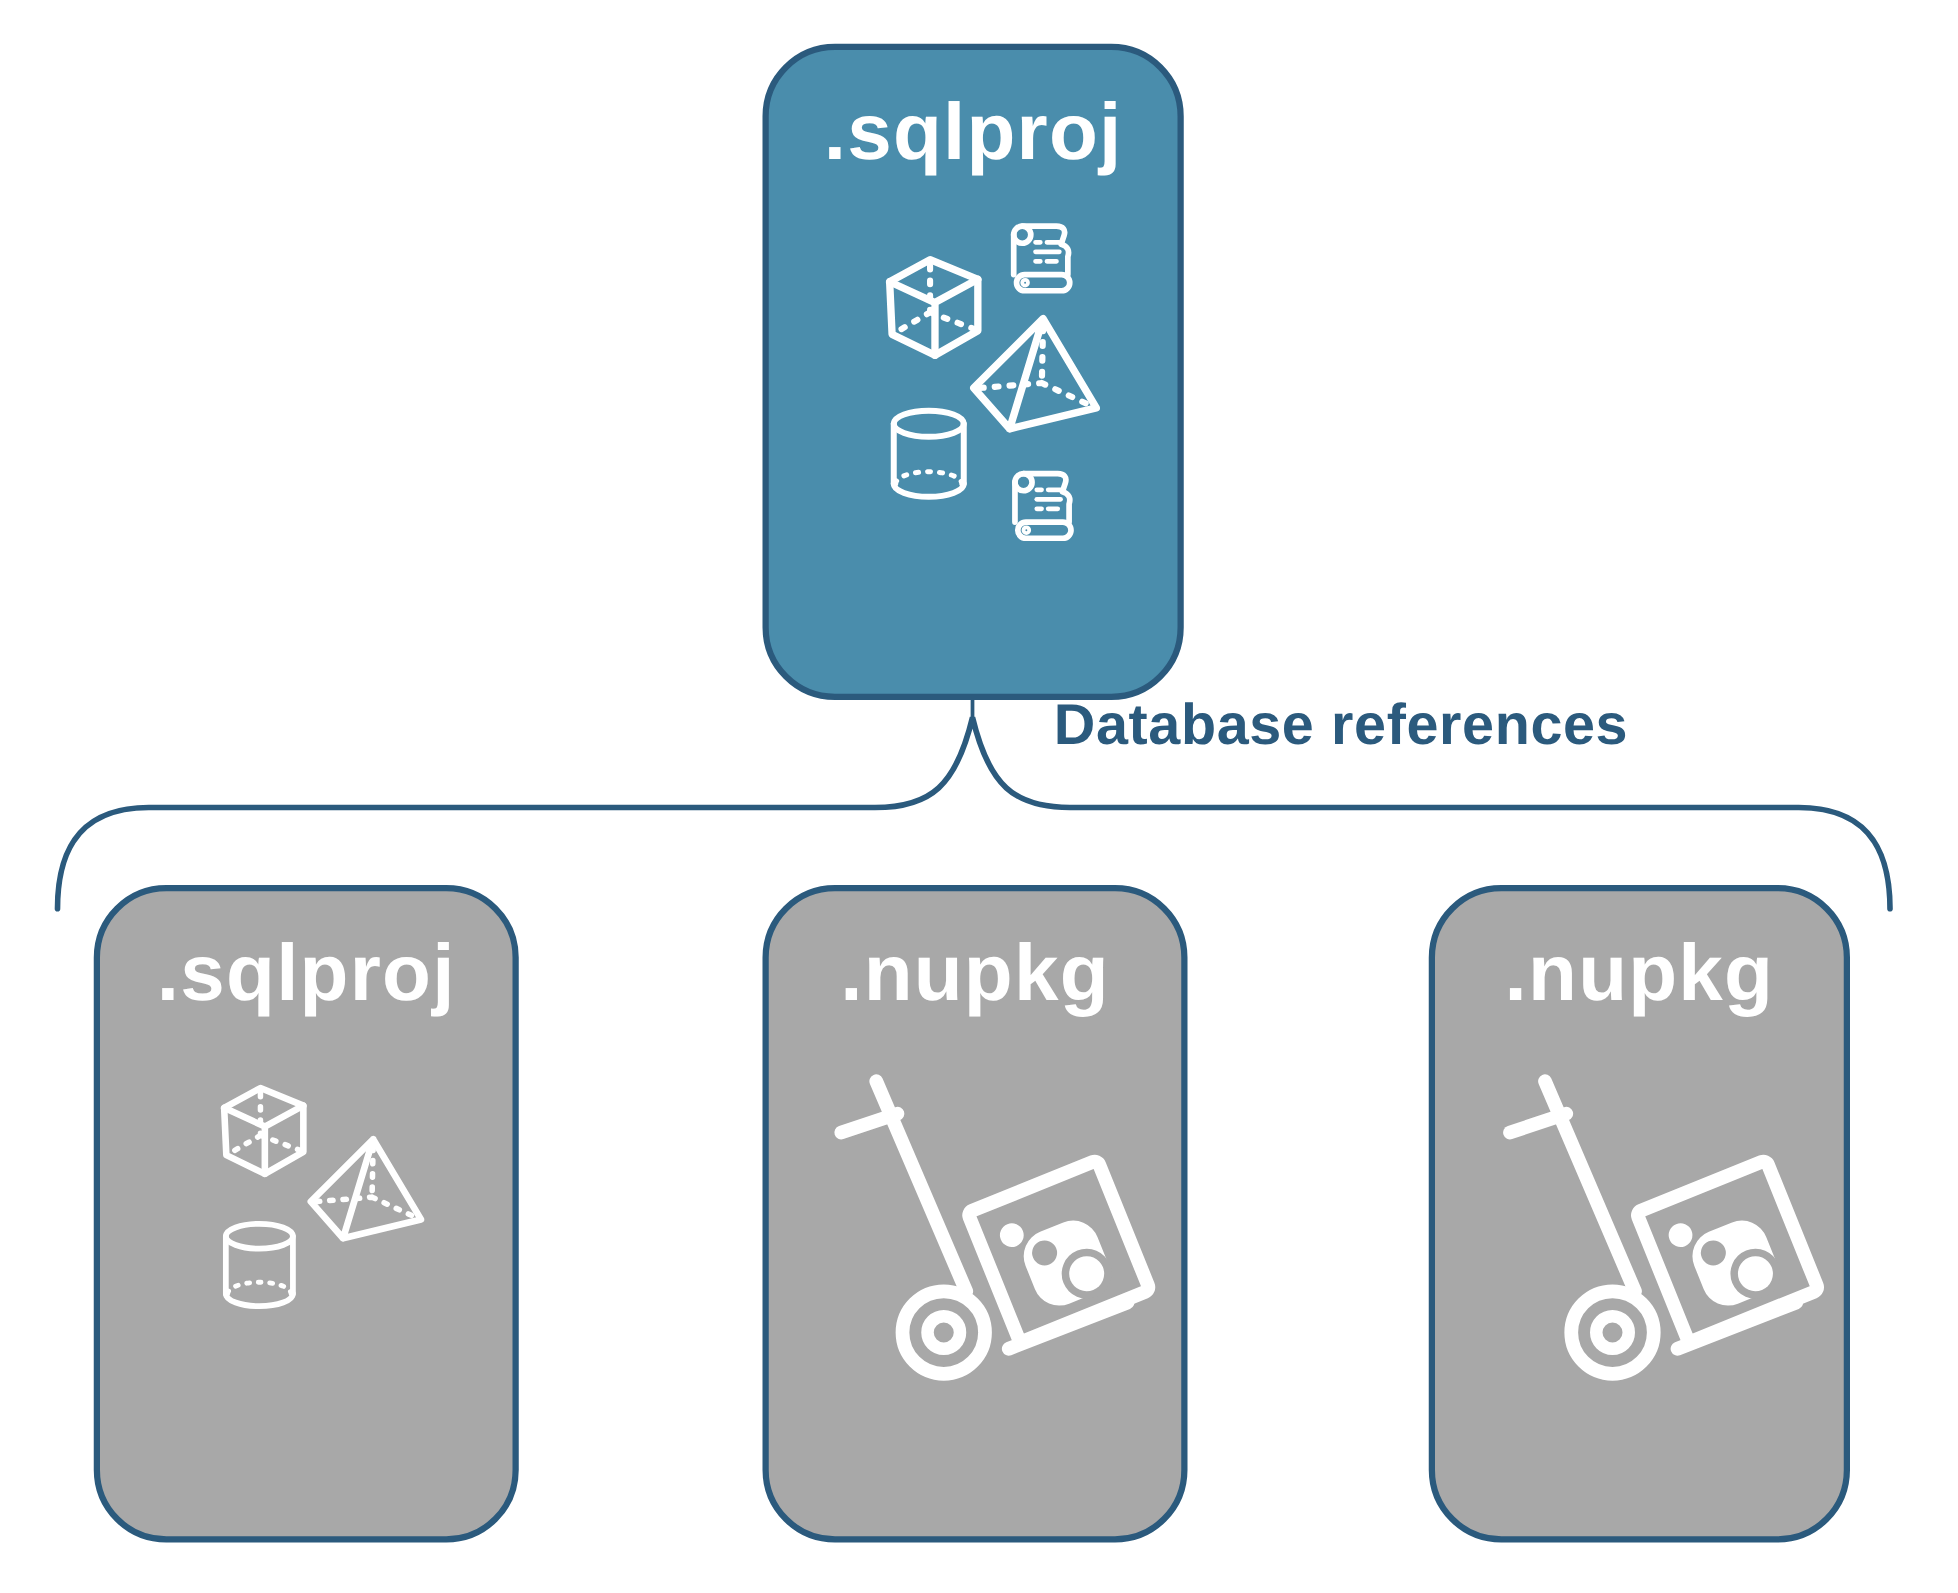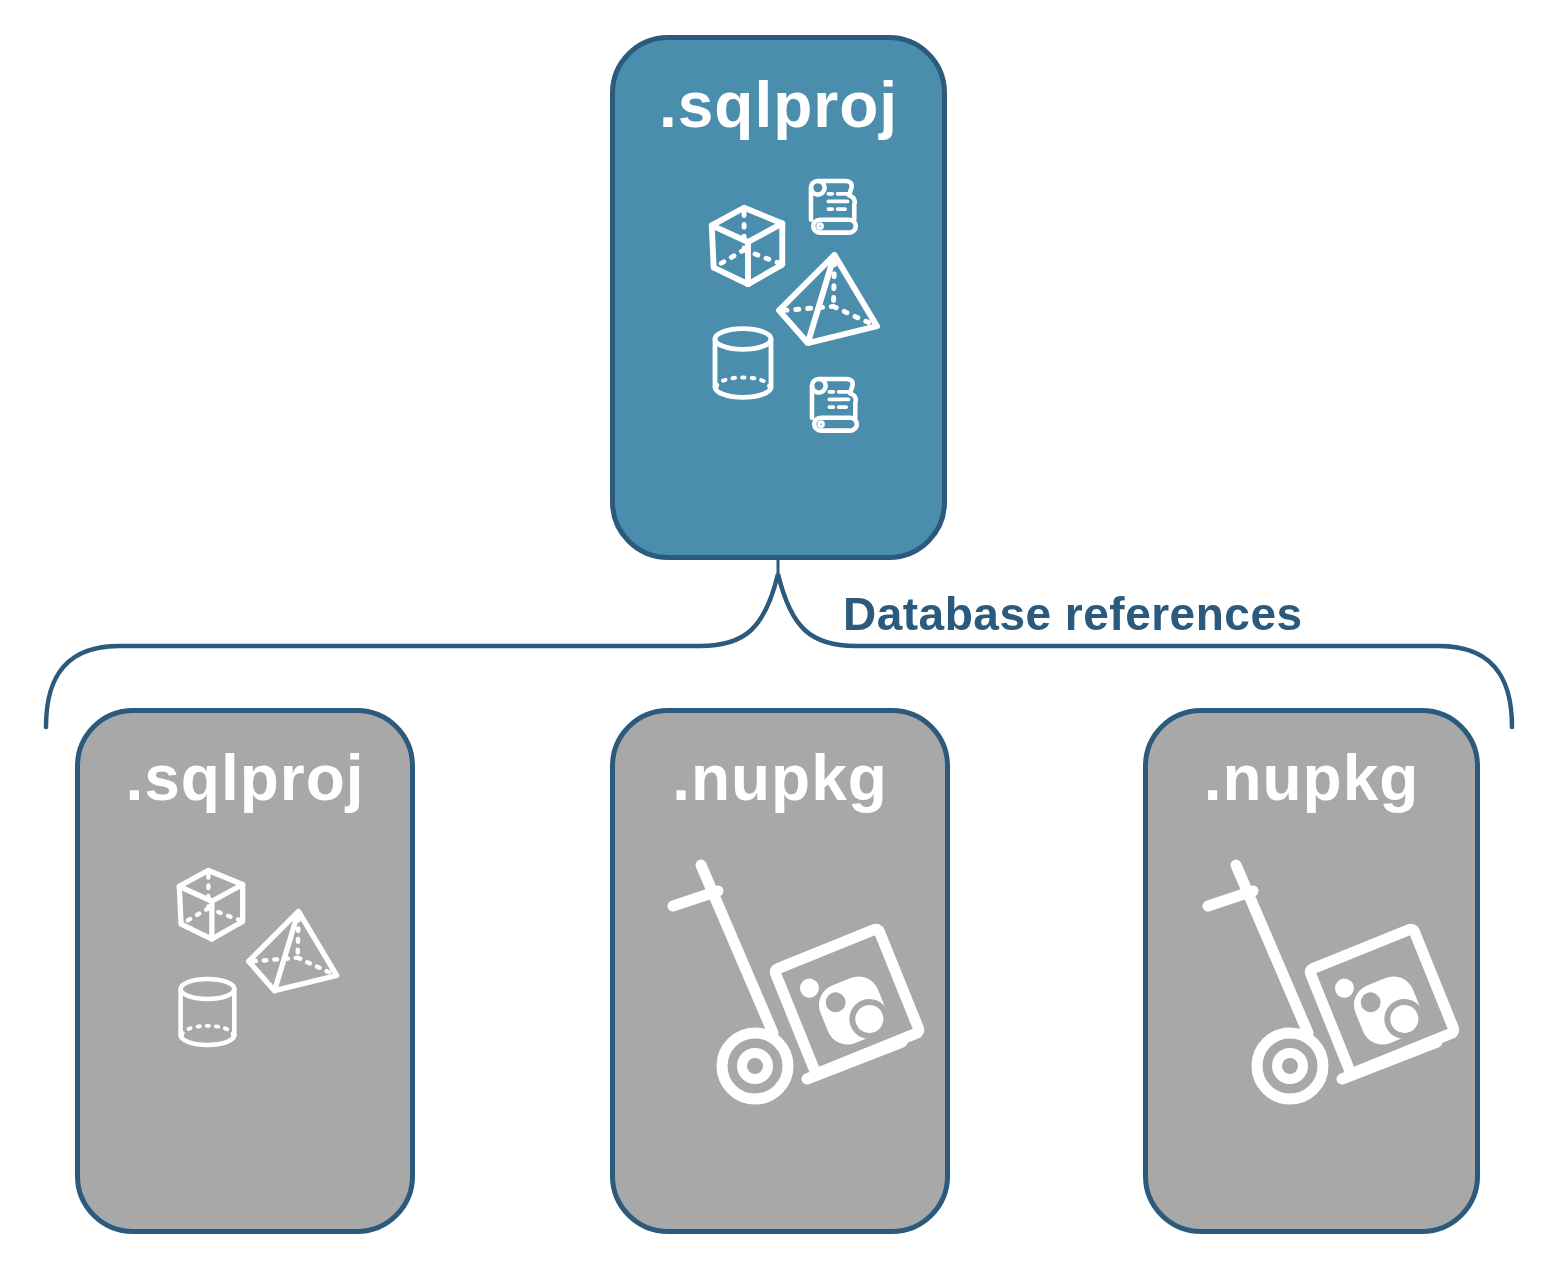--- a/index.html
+++ b/index.html
@@ -19,21 +19,21 @@
   }
   .node--root{background:var(--root-fill);}
   .node--child{background:var(--child-fill);}
   .node-title{
     position:absolute;left:0;right:0;top:28px;text-align:center;
     color:var(--icon);font-weight:bold;font-size:64px;letter-spacing:1px;
   }
   .icon{position:absolute;}
   .icon svg{display:block;width:100%;height:100%;}
   .connector-label{
-    position:absolute;left:843px;top:587px;
+    position:absolute;left:843px;top:552px;
     color:var(--accent);font-weight:bold;font-size:46px;letter-spacing:0.5px;
     white-space:nowrap;
   }
   .brace{position:absolute;left:0;top:0;width:1566px;height:1274px;pointer-events:none;}
 </style>
 </head>
 <body>
 
 <svg width="0" height="0" style="position:absolute" aria-hidden="true">
   <defs>

